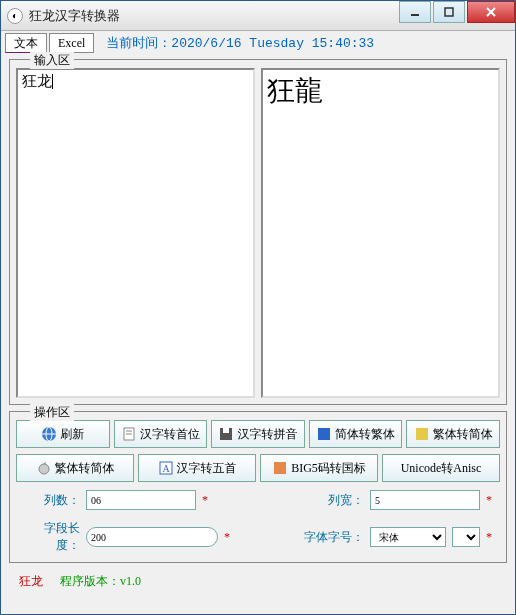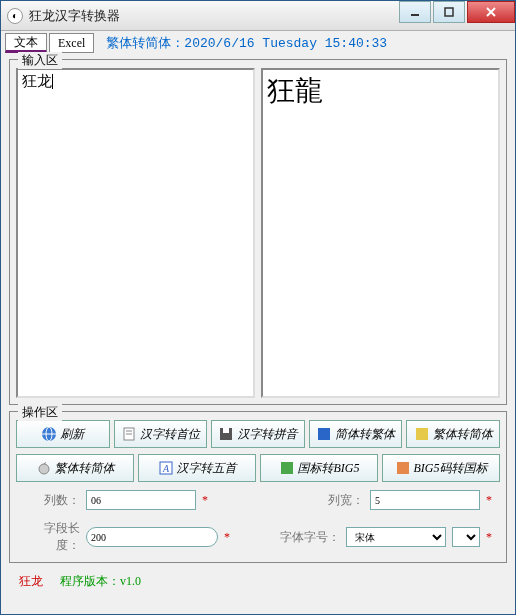--- a/index.html
+++ b/index.html
@@ -68,21 +68,21 @@
 }
 .tabbtn {
   padding: 2px 8px;
   border: 1px solid #888;
   background: #fff;
   font-size: 12px;
   height: 20px;
   display: flex;
   align-items: center;
 }
-.tabbtn.active { border-bottom: 3px solid #701a75; }
+.tabbtn.active { border-bottom: 1px solid #701a75; }
 .time-label {
   margin-left: 10px;
   color: #0066cc;
   font-family: "Courier New", monospace;
   font-size: 13px;
 }
 .content {
   flex: 1;
   padding: 4px 8px 8px 8px;
   display: flex;
@@ -90,21 +90,21 @@
   gap: 6px;
 }
 .groupbox {
   border: 1px solid #888;
   padding: 8px 6px 6px 6px;
   position: relative;
 }
 .groupbox .legend {
   position: absolute;
   top: -8px;
-  left: 8px;
+  left: 20px;
   background: #f0f0f0;
   padding: 0 4px;
   font-size: 12px;
 }
 .textareas {
   display: flex;
   gap: 6px;
   height: 330px;
 }
 .ta {
@@ -112,21 +112,21 @@
   border: 2px inset #ddd;
   background: #fff;
   padding: 2px 4px;
   font-family: "SimSun", serif;
   resize: none;
   overflow: auto;
 }
 .ta.left { font-size: 15px; }
 .ta.right { font-size: 28px; }
 .ops-rows { display: flex; flex-direction: column; gap: 6px; }
-.btnrow { display: flex; gap: 4px; font-style: italic; }
+.btnrow { display: flex; gap: 4px; }
 .opbtn {
   flex: 1;
   height: 28px;
   border: 1px solid #7a9;
   background: linear-gradient(to bottom, #fff, #e4f0f4);
   display: flex;
   align-items: center;
   justify-content: center;
   gap: 3px;
   font-size: 12px;
@@ -140,21 +140,21 @@
   display: inline-flex;
   align-items: center;
   justify-content: center;
 }
 .fieldrow {
   display: flex;
   align-items: center;
   gap: 6px;
   padding: 2px 8px;
 }
-.fieldrow .lbl { color: #737373; font-size: 12px; width: 56px; text-align: right; }
+.fieldrow .lbl { color: #0369a1; font-size: 12px; width: 56px; text-align: right; }
 .fieldrow input, .fieldrow select {
   height: 20px;
   border: 1px solid #7aa;
   background: #fff;
   padding: 0 4px;
   font-size: 10px;
   font-family: inherit;
 }
 .star { color: #c00; }
 .bottom-status {
@@ -196,21 +196,21 @@
             <line x1="10" y1="2" x2="2" y2="10" stroke-width="2"></line>
           </svg>
       </div>
     </div>
   </div>
 
   <div class="toolbar">
     <div class="tabbtn active">文本</div>
     <div class="tabbtn">Excel</div>
     <span class="time-label">
-      <span>繁体转简体：</span><span>2020/6/16 Tuesday  15:40:33</span>
+      <span>当前时间：</span><span>2020/6/16 Tuesday  15:40:33</span>
     </span>
   </div>
 
   <div class="content">
     <div class="groupbox">
       <div class="legend">输入区</div>
       <div class="textareas">
         <div class="ta left" contenteditable="true" style=""><span>狂龙</span><span class="caret"></span></div>
         <div class="ta right" contenteditable="true" style=""><span>狂龍</span></div>
       </div>
@@ -281,52 +281,47 @@
                 <svg width="16" height="16">
                   <rect x="2" y="2" width="12" height="12" fill="#fff" stroke="#3a65c8"></rect>
                   <text x="8" y="12" font-size="10" text-anchor="middle" fill="#3a65c8">A</text>
                 </svg>
               </span>
               <span>汉字转五首</span>
             </div>
             <div class="opbtn">
               <span class="ic">
                 <svg width="16" height="16">
-                  <rect x="2" y="2" width="12" height="12" fill="#4aa84a"></rect>
-                </svg>
-              </span>
-              <span>国标转BIG5</span>
-            </div>
-            <div class="opbtn">
-              <span class="ic">
-                <svg width="16" height="16">
                   <rect x="2" y="2" width="12" height="12" fill="#e6884a"></rect>
                 </svg>
               </span>
               <span>BIG5码转国标</span>
+            </div>
+            <div class="opbtn">
+              <span>Unicode转Anisc</span>
             </div>
           </div>
 
         <div class="fieldrow">
           <span class="lbl">列数：</span>
           <input type="text" style="width: 110px;" value="06">
           <span class="star">*</span>
           <span style="flex:1"></span>
           <span class="lbl">列宽：</span>
           <input type="text" style="width: 110px;" value="5">
           <span class="star">*</span>
         </div>
 
         <div class="fieldrow">
           <span class="lbl">字段长度：</span>
           <input type="text" style="width: 132px; border-radius: 10px;" value="200">
           <span class="star">*</span>
           <span style="flex:1"></span>
           <span class="lbl" style="width:66px">字体字号：</span>
-          <select style="width:100px">
+          <select style="width:76px">
             <option>宋体</option>
           </select>
           <select style="width:28px">
             <option>18</option>
           </select>
           <span class="star">*</span>
         </div>
       </div>
     </div>
 

